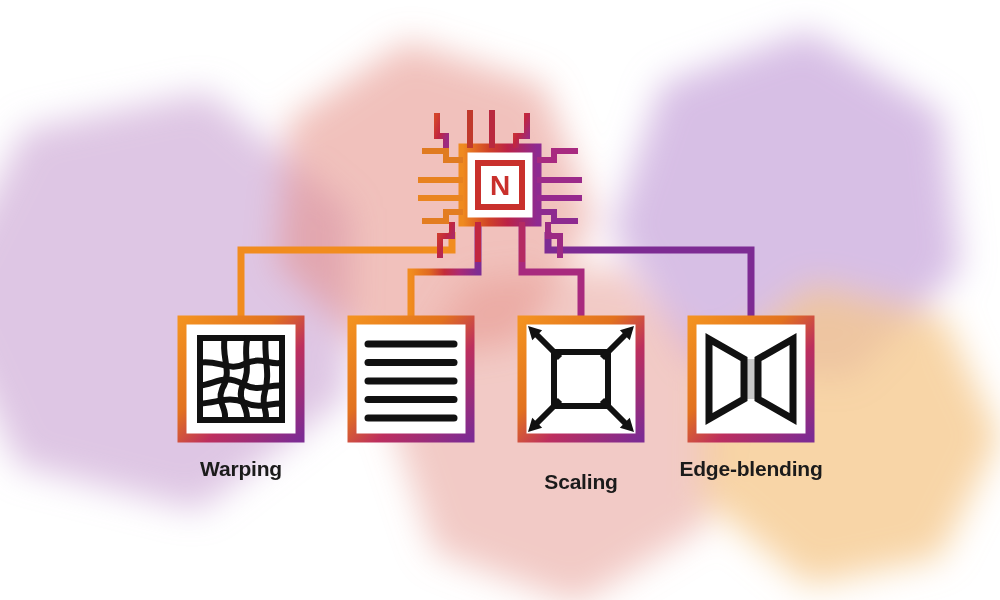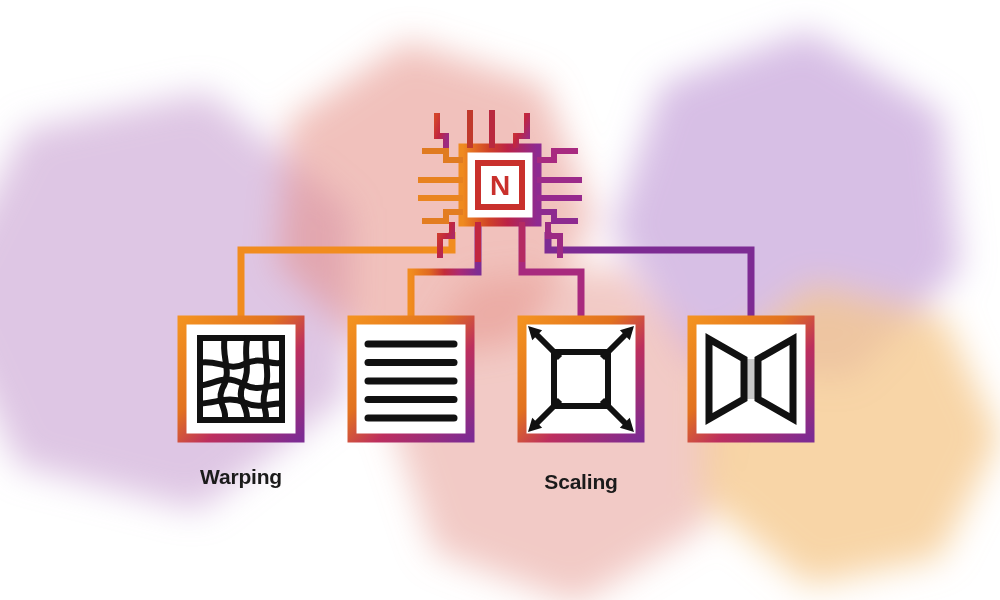--- a/index.html
+++ b/index.html
@@ -147,16 +147,17 @@
           <rect x="692" y="320" width="118" height="118" fill="none" stroke="url(#boxgrad)" stroke-width="9"></rect>
           <g>
             <rect x="745" y="359" width="12" height="40" fill="#c9c9c9"></rect>
             <polygon points="709,339 744,359 744,399 709,419" fill="none" stroke="#111111" stroke-width="7" stroke-linejoin="miter"></polygon>
             <polygon points="793,339 758,359 758,399 793,419" fill="none" stroke="#111111" stroke-width="7" stroke-linejoin="miter"></polygon>
           </g>
         </g>
       </g>
   </svg>
 
-  <div class="label" style="left:241px;top:457px;margin-top:8px;">Warping</div>
+  <div class="label" style="left:241px;top:457px;">Warping</div>
   <div class="label" style="left:581px;top:470px;">Scaling</div>
+  <div class="label" style="left:751px;top:457px;">Edge-blending</div>
 
 </div>
 
 </body></html>

